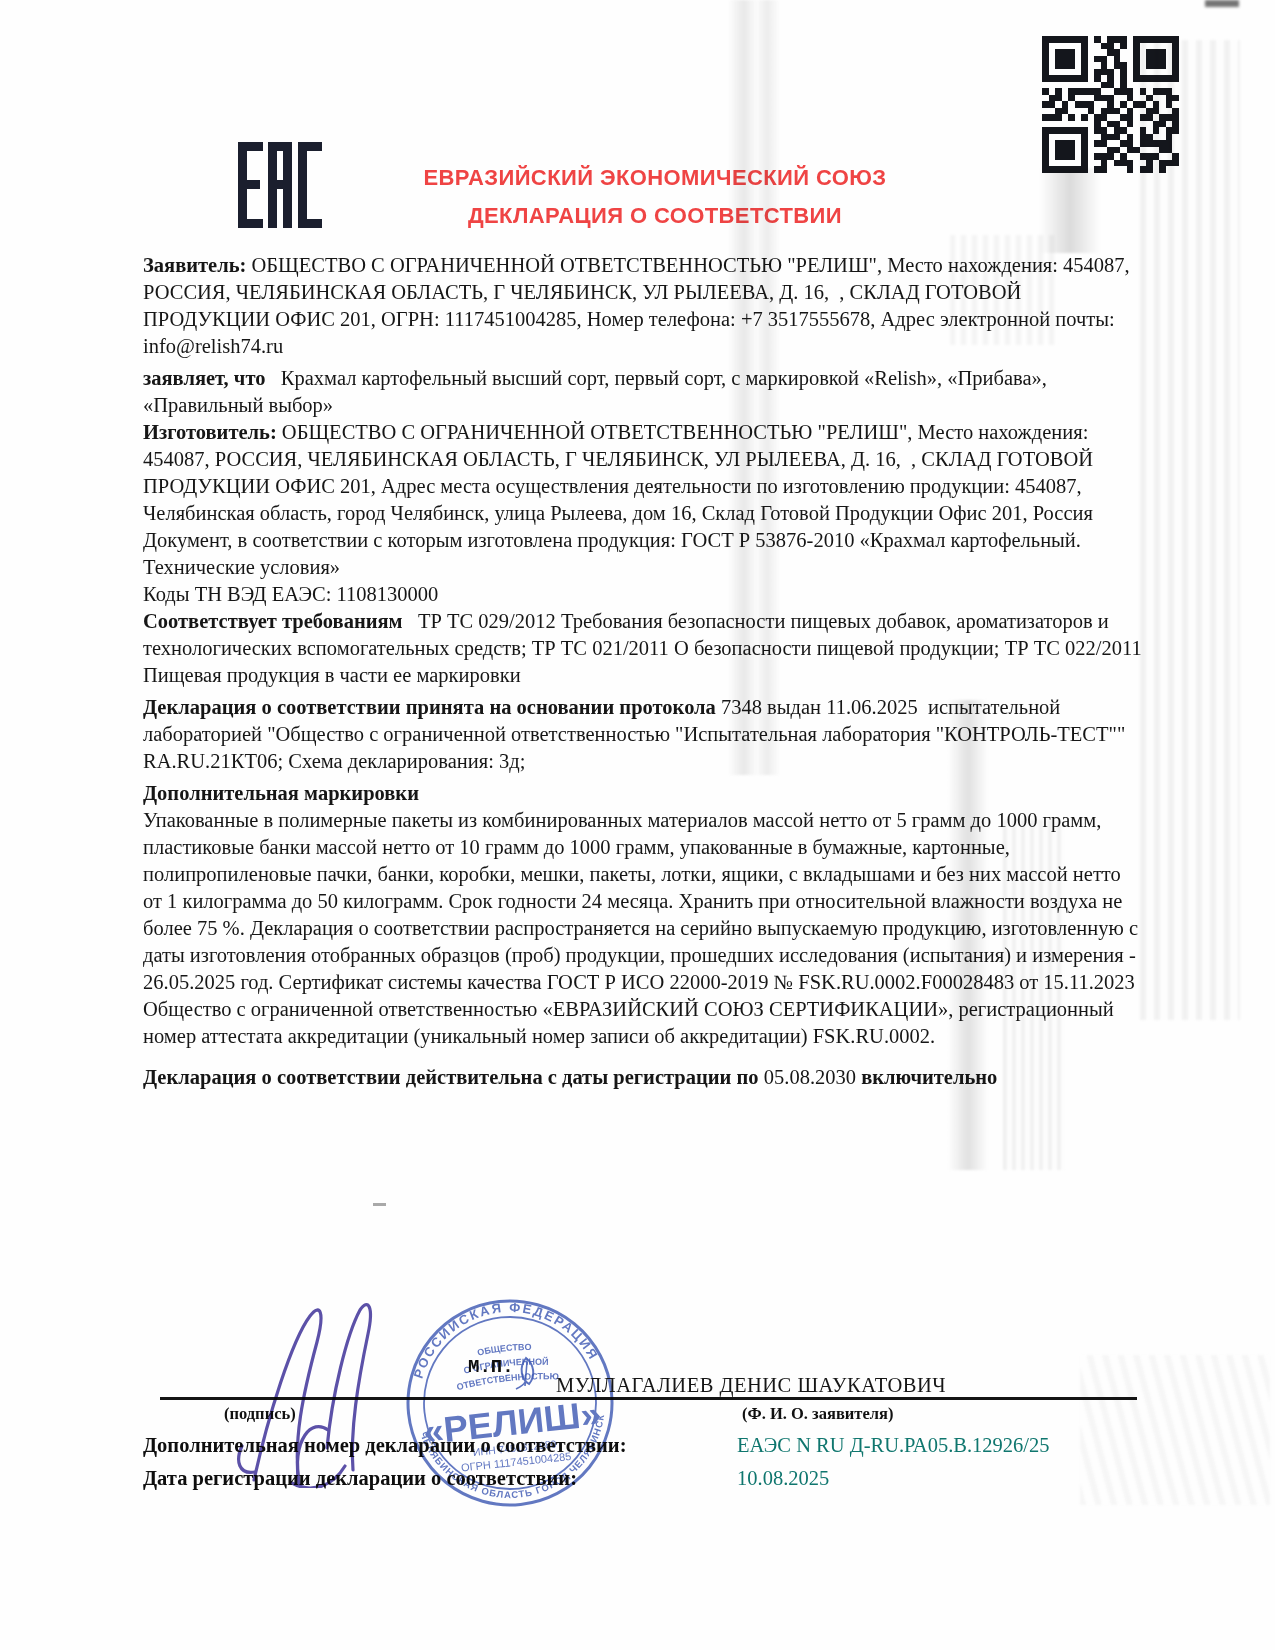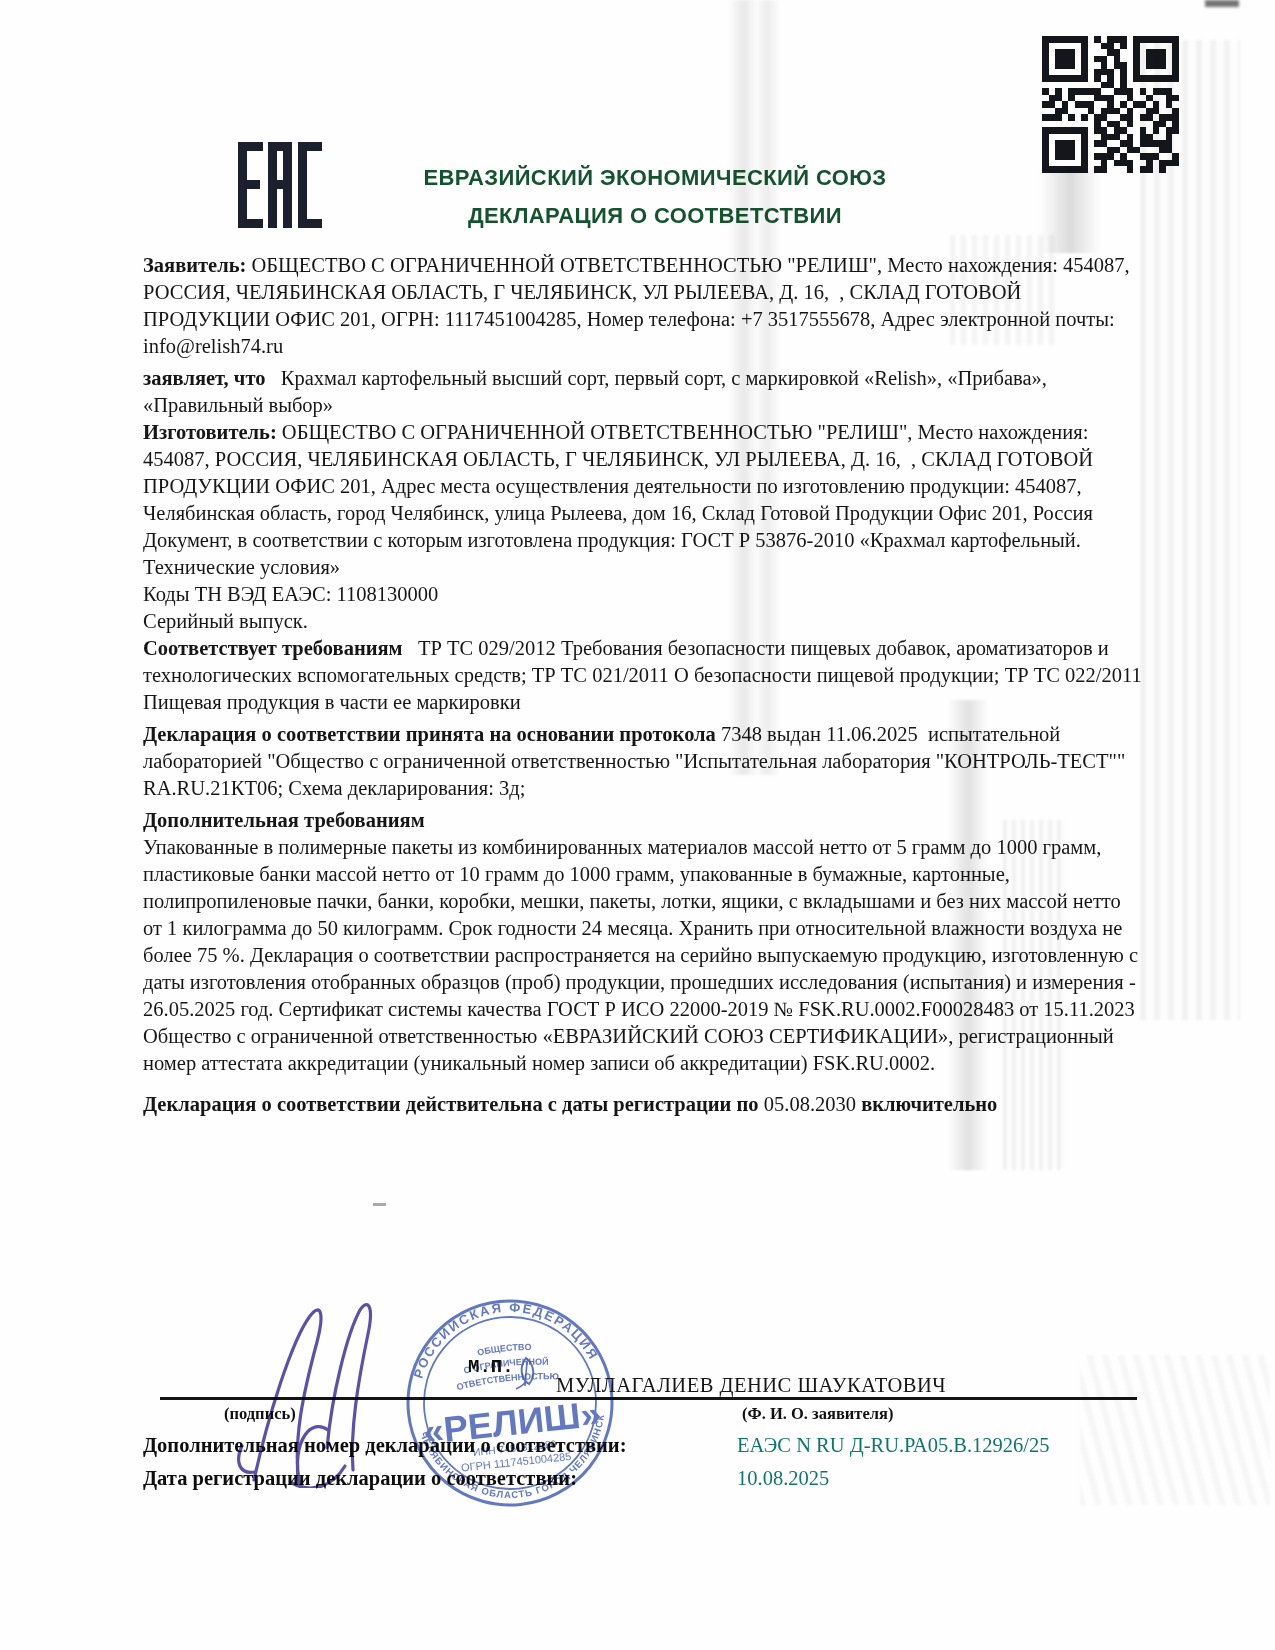--- a/index.html
+++ b/index.html
@@ -9,21 +9,21 @@
     margin:0 auto;
     background:#fefefe;
     overflow:hidden;
     font-family:"Liberation Serif", serif;
     color:#161616;
   }
   
   .eac-logo{position:absolute;left:238px;top:142px;width:84px;height:86px;}
   .hdr{position:absolute;left:35px;width:1240px;text-align:center;
        font-family:"Liberation Sans", sans-serif;font-weight:bold;
-       font-size:22px;color:#14532d;letter-spacing:.4px;}
+       font-size:22px;color:#ef4444;letter-spacing:.4px;}
   .hdr1{top:165px;}
   .hdr2{top:203px;}
   
   .qr{position:absolute;left:1042px;top:36px;}
   .qr-row{display:flex;height:6.5px;}
   .qr-cell{width:6.5px;height:6.5px;}
   .qr-cell.on{background:#14161c;}
   
   .content{position:absolute;left:143px;top:252px;width:1000px;
            font-size:20.5px;line-height:27px;}
@@ -579,24 +579,23 @@
         <div class="qr-cell"></div>
       </div>
     </div>
 
   <div class="content">
     <p><b>Заявитель:</b><span> ОБЩЕСТВО С ОГРАНИЧЕННОЙ ОТВЕТСТВЕННОСТЬЮ "РЕЛИШ", Место нахождения: 454087, РОССИЯ, ЧЕЛЯБИНСКАЯ ОБЛАСТЬ, Г ЧЕЛЯБИНСК, УЛ РЫЛЕЕВА, Д. 16,  , СКЛАД ГОТОВОЙ ПРОДУКЦИИ ОФИС 201, ОГРН: 1117451004285, Номер телефона: +7 3517555678, Адрес электронной почты: info@relish74.ru</span></p>
     <p class="gap5"><b>заявляет, что</b><span>   Крахмал картофельный высший сорт, первый сорт, с маркировкой «Relish», «Прибава», «Правильный выбор»</span></p>
     <p><b>Изготовитель:</b><span> ОБЩЕСТВО С ОГРАНИЧЕННОЙ ОТВЕТСТВЕННОСТЬЮ "РЕЛИШ", Место нахождения: 454087, РОССИЯ, ЧЕЛЯБИНСКАЯ ОБЛАСТЬ, Г ЧЕЛЯБИНСК, УЛ РЫЛЕЕВА, Д. 16,  , СКЛАД ГОТОВОЙ ПРОДУКЦИИ ОФИС 201, Адрес места осуществления деятельности по изготовлению продукции: 454087, Челябинская область, город Челябинск, улица Рылеева, дом 16, Склад Готовой Продукции Офис 201, Россия</span></p>
     <p>Документ, в соответствии с которым изготовлена продукция: ГОСТ Р 53876-2010 «Крахмал картофельный. Технические условия»</p>
     <p>Коды ТН ВЭД ЕАЭС: 1108130000</p>
-    <p>Серийный выпуск.</p>
     <p><b>Соответствует требованиям</b><span>   ТР ТС 029/2012 Требования безопасности пищевых добавок, ароматизаторов и технологических вспомогательных средств; ТР ТС 021/2011 О безопасности пищевой продукции; ТР ТС 022/2011 Пищевая продукция в части ее маркировки</span></p>
     <p class="gap5"><b>Декларация о соответствии принята на основании протокола</b><span> 7348 выдан 11.06.2025  испытательной лабораторией "Общество с ограниченной ответственностью "Испытательная лаборатория "КОНТРОЛЬ-ТЕСТ"" RA.RU.21КТ06; Схема декларирования: 3д;</span></p>
-    <p class="gap5"><b>Дополнительная требованиям</b></p>
+    <p class="gap5"><b>Дополнительная маркировки</b></p>
     <p>Упакованные в полимерные пакеты из комбинированных материалов массой нетто от 5 грамм до 1000 грамм, пластиковые банки массой нетто от 10 грамм до 1000 грамм, упакованные в бумажные, картонные, полипропиленовые пачки, банки, коробки, мешки, пакеты, лотки, ящики, с вкладышами и без них массой нетто от 1 килограмма до 50 килограмм. Срок годности 24 месяца. Хранить при относительной влажности воздуха не более 75 %. Декларация о соответствии распространяется на серийно выпускаемую продукцию, изготовленную с даты изготовления отобранных образцов (проб) продукции, прошедших исследования (испытания) и измерения - 26.05.2025 год. Сертификат системы качества ГОСТ Р ИСО 22000-2019 № FSK.RU.0002.F00028483 от 15.11.2023 Общество с ограниченной ответственностью «ЕВРАЗИЙСКИЙ СОЮЗ СЕРТИФИКАЦИИ», регистрационный номер аттестата аккредитации (уникальный номер записи об аккредитации) FSK.RU.0002.</p>
     <p class="gap14"><b>Декларация о соответствии действительна с даты регистрации по </b><span>05.08.2030</span><b> включительно</b></p>
   </div>
 
   <div class="signature">
     <svg width="170" height="190" viewBox="0 0 170 190">
       <g fill="none" stroke="#4a3ea0" stroke-width="3.2" stroke-linecap="round">
         <path d="M22,182 C36,118 60,42 78,18 C88,5 93,13 85,44 C71,96 61,142 67,186"></path>
         <path d="M95,150 C100,96 115,36 128,12 C136,0 142,8 136,36 C126,84 118,132 121,172"></path>
         <path d="M10,148 C3,163 7,177 23,174"></path>

